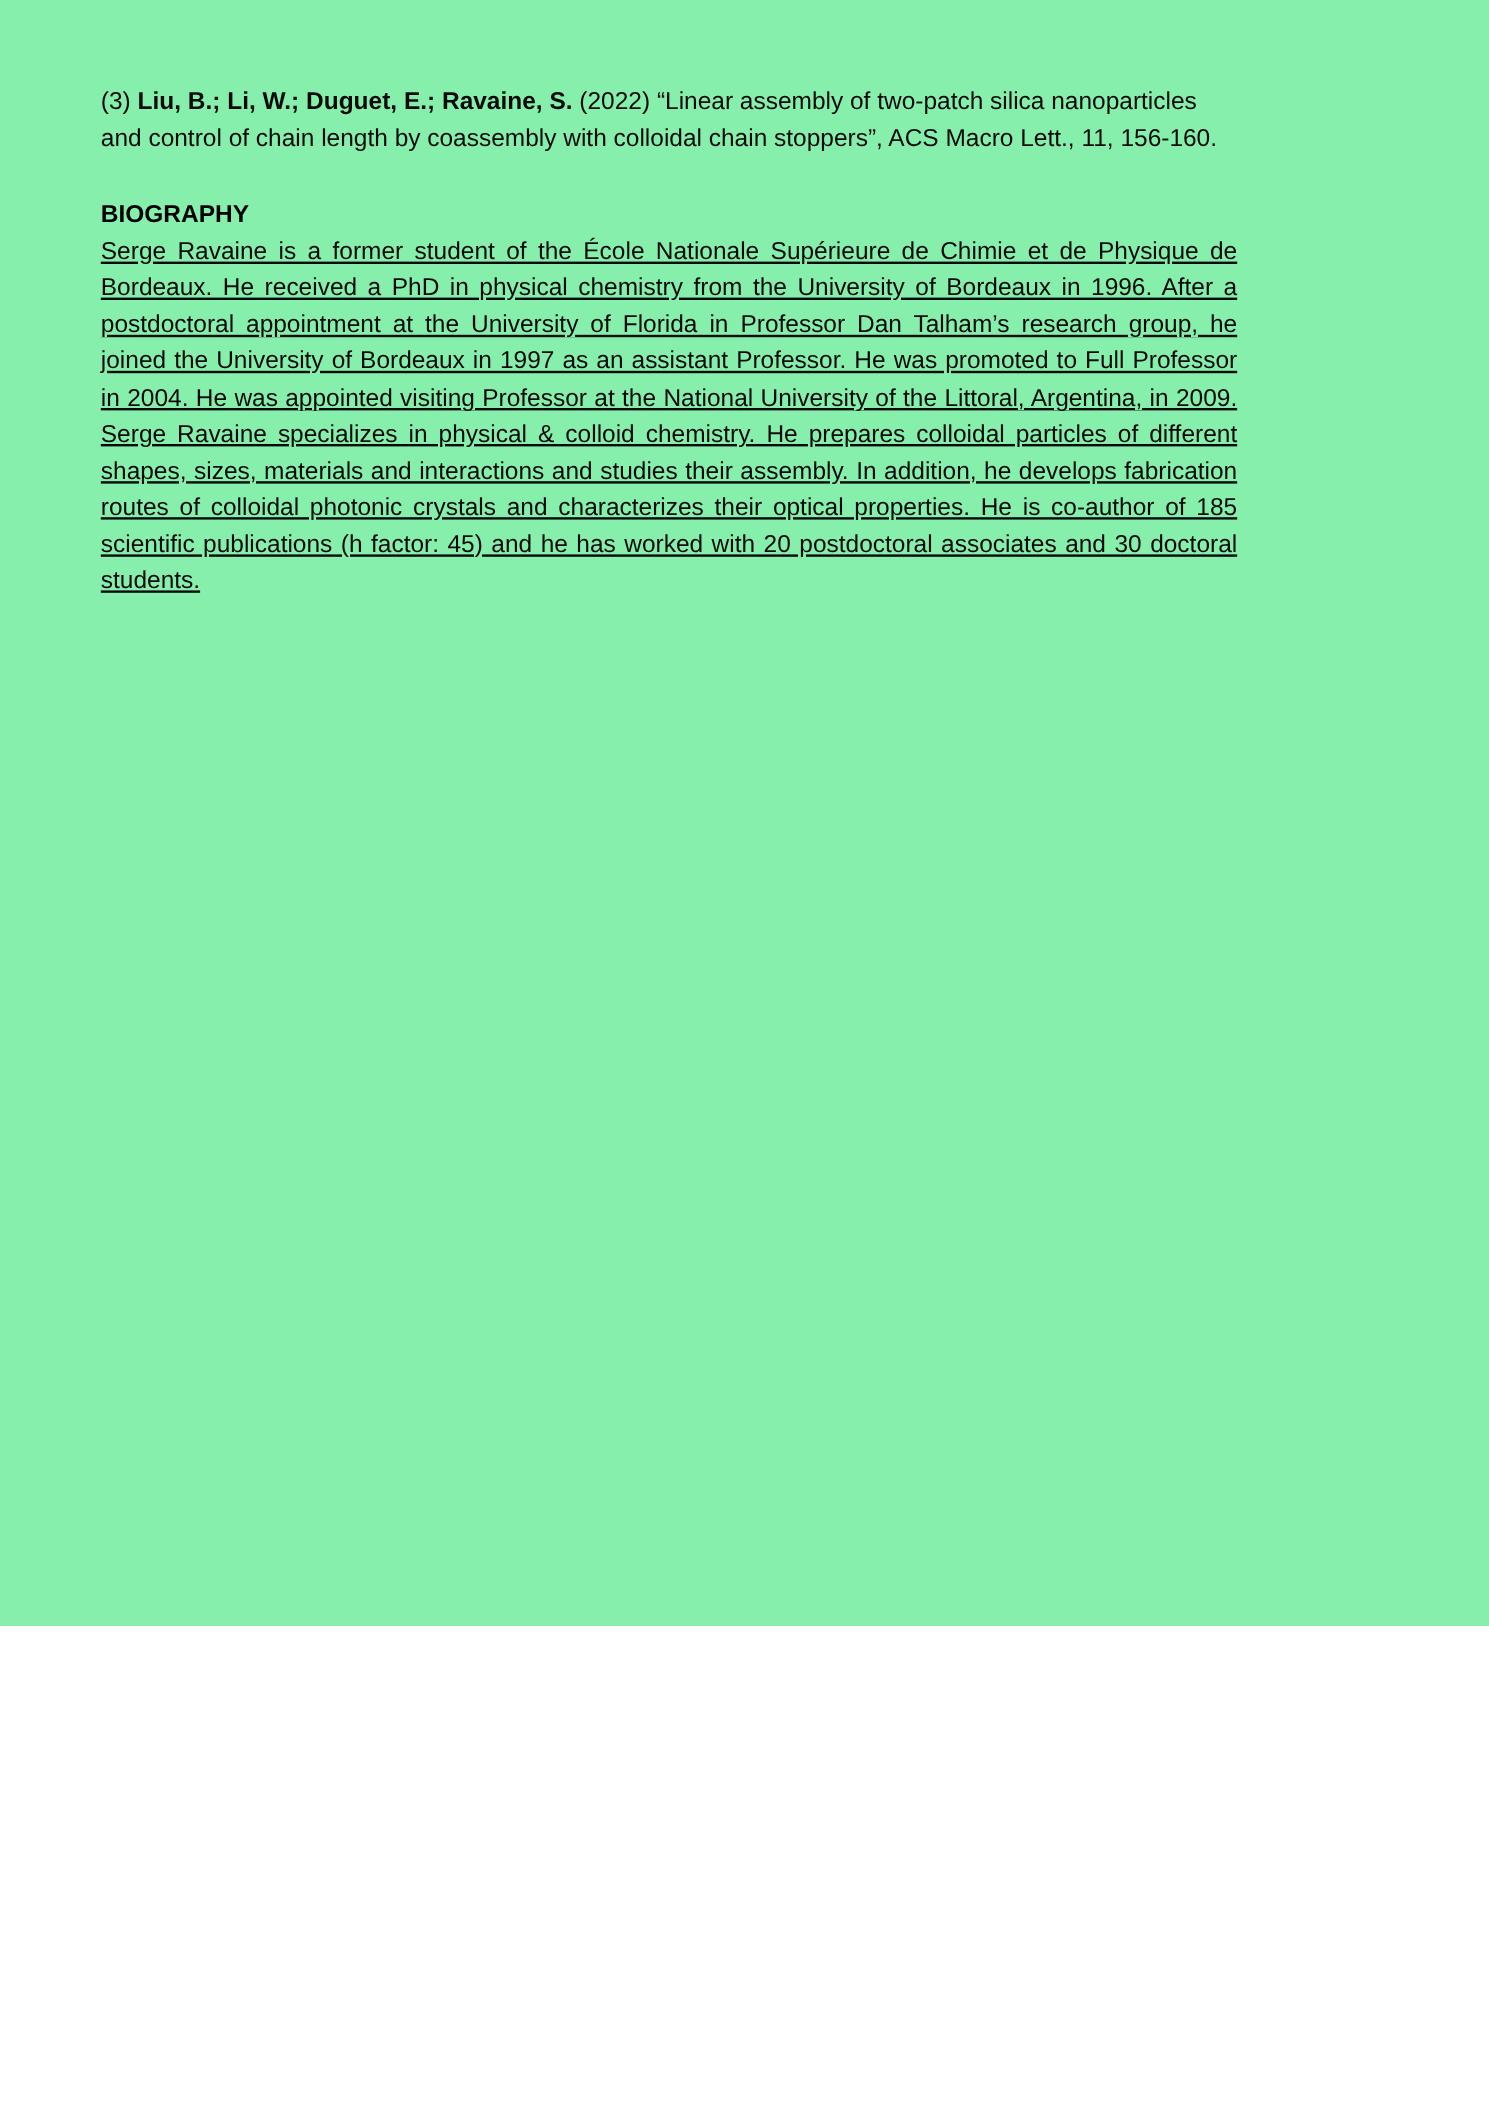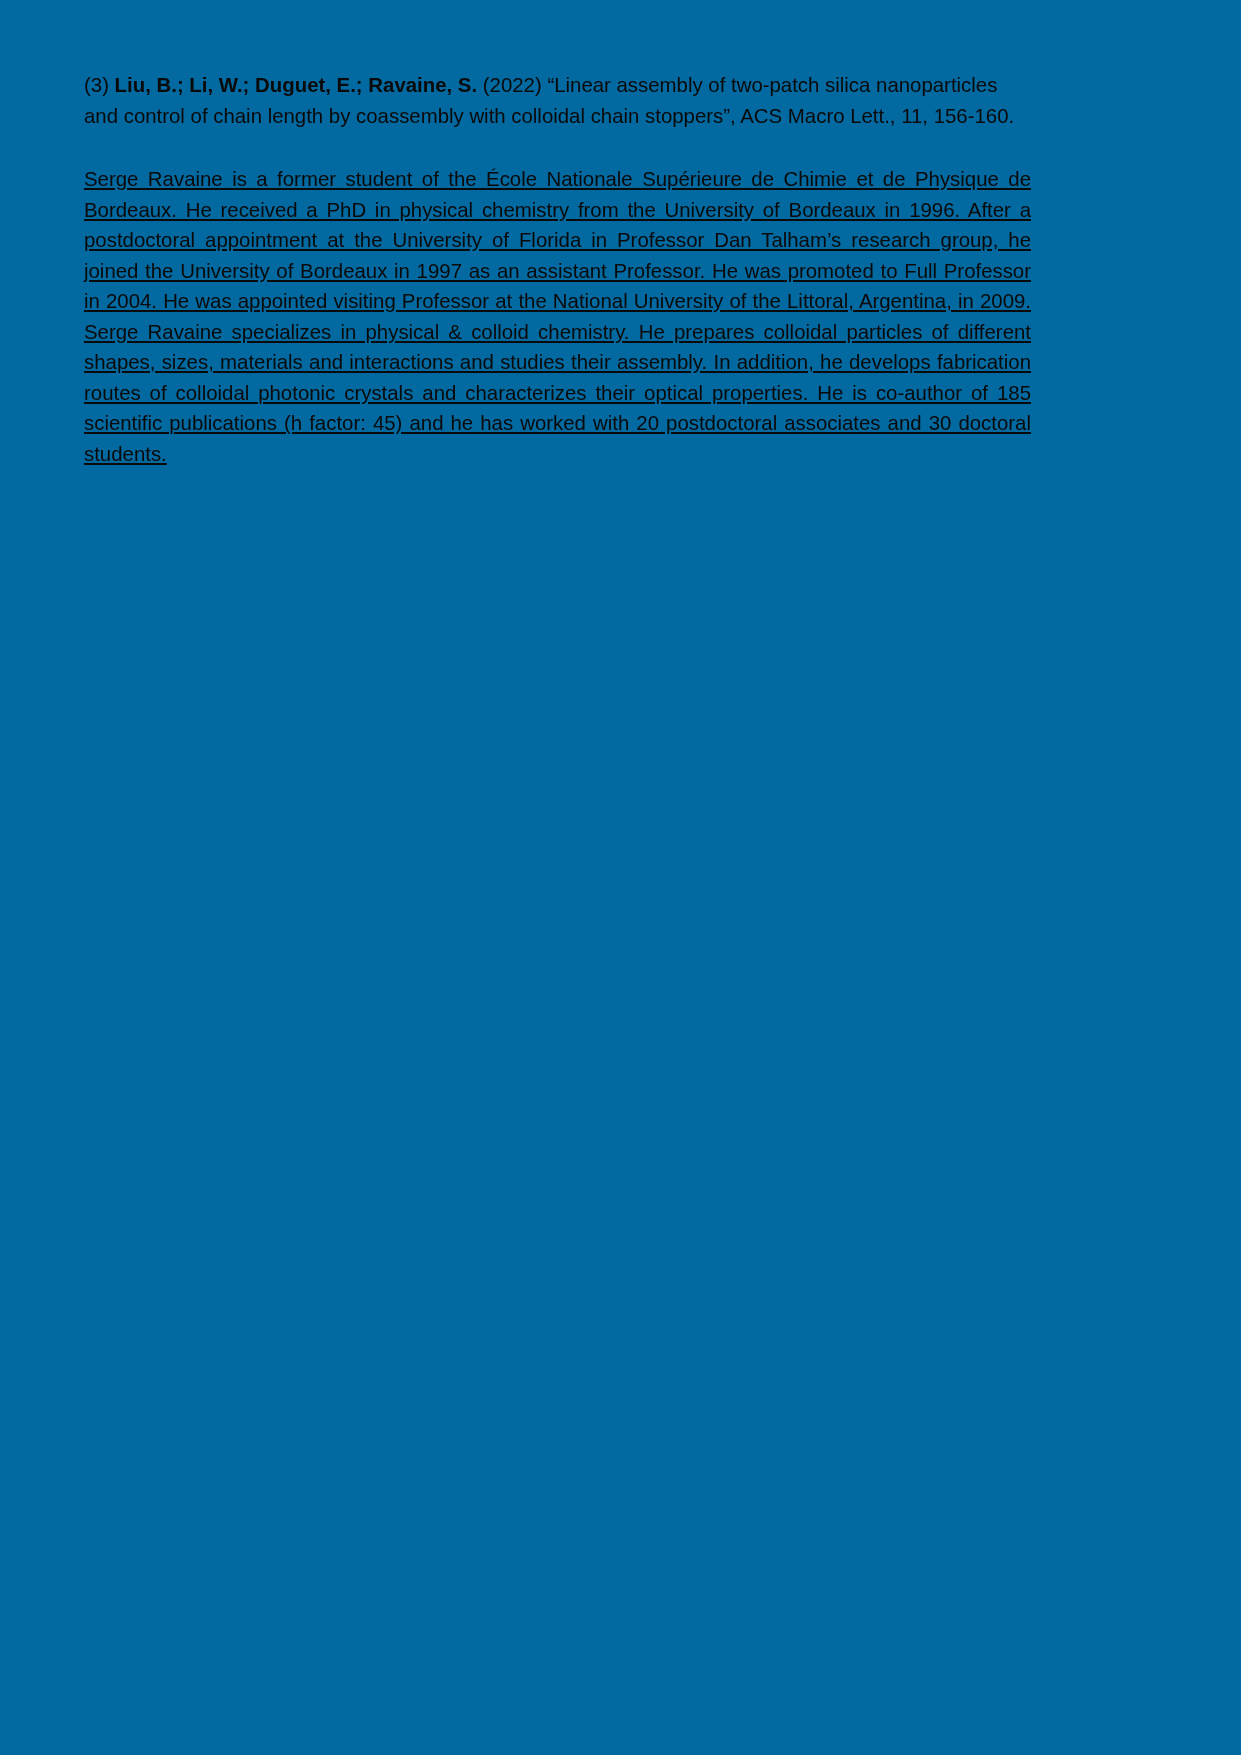--- a/index.html
+++ b/index.html
@@ -8,22 +8,22 @@
     background: #ffffff;
   }
   body {
     font-family: "Liberation Sans", sans-serif;
     color: #000000;
     -webkit-font-smoothing: antialiased;
   }
   .page {
     position: relative;
     width: 1241px;
-    height: 1755px;
-    background: #0369a1;
+    height: 1355px;
+    background: #86efac;
     overflow: hidden;
     box-sizing: border-box;
   }
   .content {
     position: absolute;
     left: 84px;
     top: 70px;
     width: 947px;
   }
   .para {
@@ -65,17 +65,18 @@
 </head>
 <body>
 
 <div class="page">
   <div class="content">
 
     <p class="para reference"><span>(3) </span><span class="authors">Liu, B.; Li, W.; Duguet, E.; Ravaine, S.</span><span> (2022) “Linear assembly of two-patch silica nanoparticles and control of chain length by coassembly with colloidal chain stoppers”, ACS Macro Lett., 11, 156-160.</span></p>
 
     <div class="spacer-block"></div>
 
+    <h2 class="section-heading">BIOGRAPHY</h2>
 
     <p class="para bio-para">Serge Ravaine is a former student of the École Nationale Supérieure de Chimie et de Physique de Bordeaux. He received a PhD in physical chemistry from the University of Bordeaux in 1996. After a postdoctoral appointment at the University of Florida in Professor Dan Talham’s research group, he joined the University of Bordeaux in 1997 as an assistant Professor. He was promoted to Full Professor in 2004. He was appointed visiting Professor at the National University of the Littoral, Argentina, in 2009. Serge Ravaine specializes in physical &amp; colloid chemistry. He prepares colloidal particles of different shapes, sizes, materials and interactions and studies their assembly. In addition, he develops fabrication routes of colloidal photonic crystals and characterizes their optical properties. He is co-author of 185 scientific publications (h factor: 45) and he has worked with 20 postdoctoral associates and 30 doctoral students.</p>
 
   </div>
 </div>
 
 </body></html>

